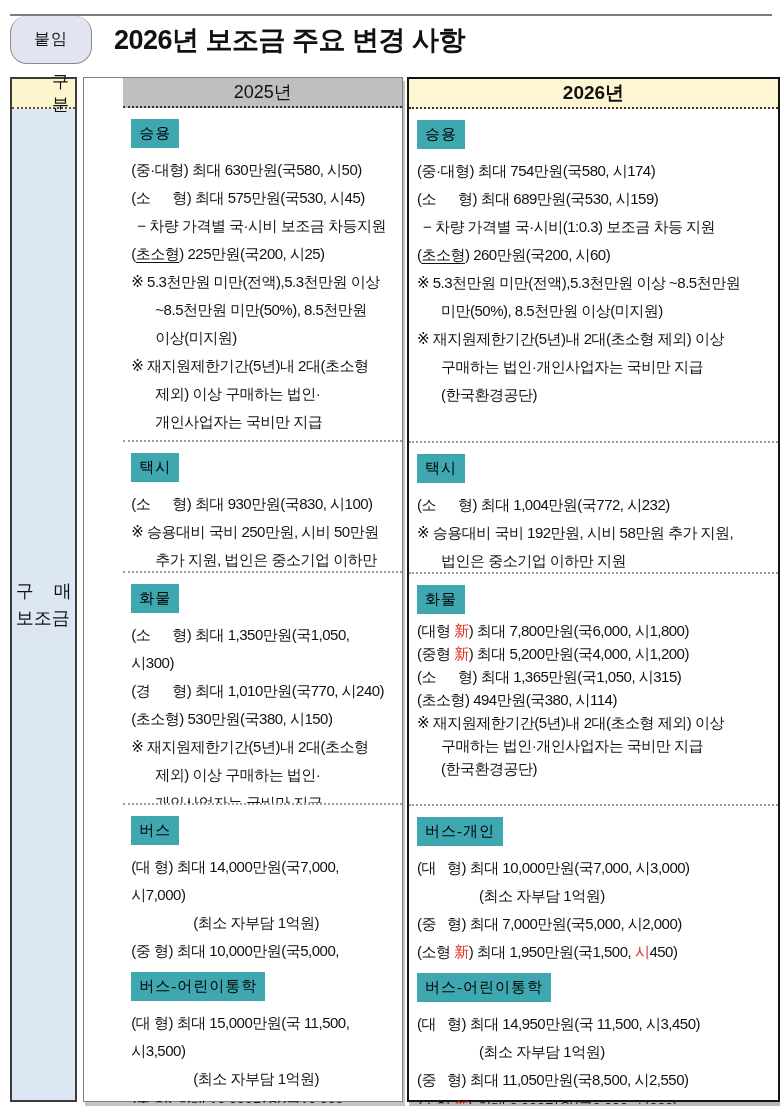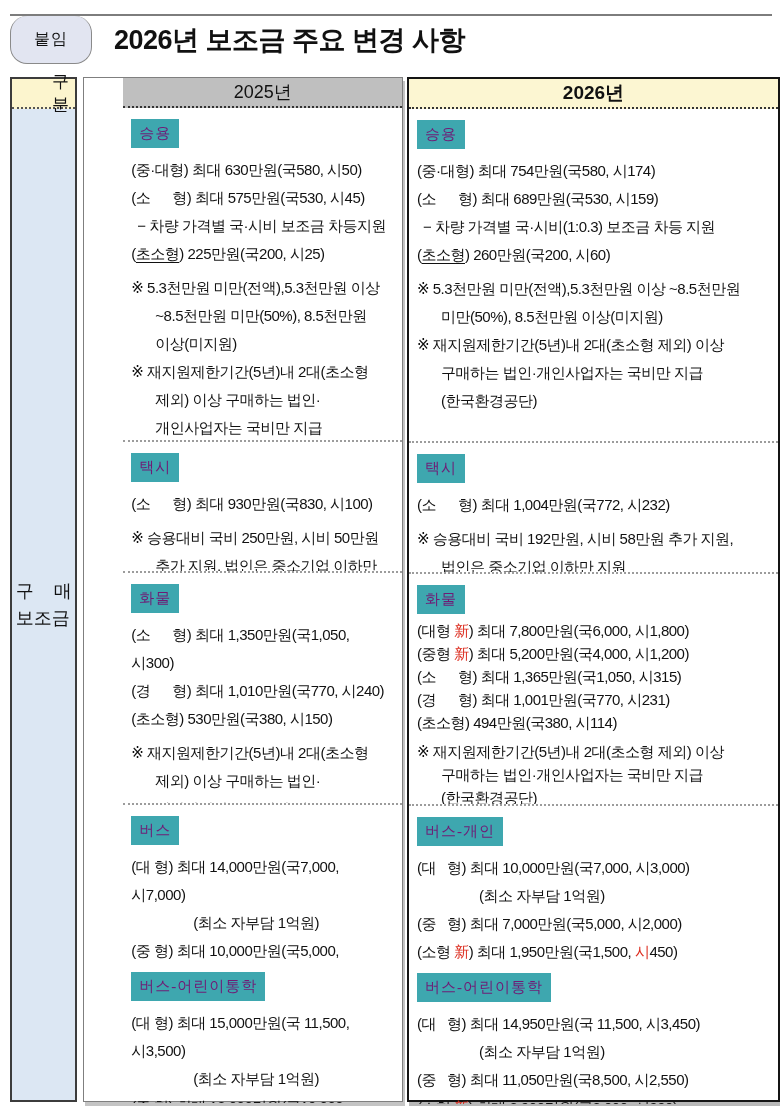--- a/index.html
+++ b/index.html
@@ -52,33 +52,33 @@
   
   .section{box-sizing:border-box;padding:11px 8px 0 8px;overflow:hidden;}
   .sec-0{height:332px;}
   .sec-1{height:131px;}
   .sec-2{height:232px;}
   .sec-3{height:158px;}
   .sec-4{height:142px;}
   .sec-1,.sec-2,.sec-3{border-top:2px dotted #9c9c9c;}
   .badge-row{margin:0 0 8px 0;line-height:24px;}
   .badge{
-    display:inline-block;background:#3ea7af;color:#701a75;
+    display:inline-block;background:#3ea7af;color:#000000;
     font-family:"Liberation Serif","DejaVu Serif",serif;
     font-size:15px;padding:2px 8px 3px 8px;letter-spacing:1px;
   }
   .line{
     font-size:15px;line-height:28px;letter-spacing:-0.5px;
     white-space:pre-wrap;word-break:keep-all;overflow-wrap:anywhere;
   }
   #body-2026 .sec-2 .line{line-height:23px;}
   #body-2026 .sec-2 .badge-row{margin-bottom:5px;}
   .line.dash{padding-left:6px;}
   .line.note{padding-left:24px;text-indent:-24px;}
-  .item + .note,.dash + .note{margin-top:6px;}
+  .item + .note,.dash + .note{}
   .line.sub{padding-left:62px;}
   .red{color:#dc2a1c;}
   .ul{text-decoration:underline;text-underline-offset:3px;}
 </style>
 </head>
 <body>
 
 <div class="doc-header">
   <div class="attach-box">붙임</div>
   <div class="doc-title">2026년 보조금 주요 변경 사항</div>
@@ -149,21 +149,20 @@
         <div class="section sec-1">
           <div class="badge-row"><span class="badge">택시</span></div>
           <div class="line item"><span>(소      형) 최대 1,004만원(국772, 시232)</span></div>
           <div class="line note"><span>※ 승용대비 국비 192만원, 시비 58만원 추가 지원, 법인은 중소기업 이하만 지원</span></div>
         </div>
         <div class="section sec-2">
           <div class="badge-row"><span class="badge">화물</span></div>
           <div class="line item"><span>(대형 </span><span class="red">新</span><span>) 최대 7,800만원(국6,000, 시1,800)</span></div>
           <div class="line item"><span>(중형 </span><span class="red">新</span><span>) 최대 5,200만원(국4,000, 시1,200)</span></div>
           <div class="line item"><span>(소      형) 최대 1,365만원(국1,050, 시315)</span></div>
-          <div class="line item"><span>(경      형) 최대 1,001만원(국770, 시231)</span></div>
           <div class="line item"><span>(초소형) 494만원(국380, 시114)</span></div>
           <div class="line note"><span>※ 재지원제한기간(5년)내 2대(초소형 제외) 이상 구매하는 법인·개인사업자는 국비만 지급(한국환경공단)</span></div>
         </div>
         <div class="section sec-3">
           <div class="badge-row"><span class="badge">버스-개인</span></div>
           <div class="line item"><span>(대   형) 최대 10,000만원(국7,000, 시3,000)</span></div>
           <div class="line sub"><span>(최소 자부담 1억원)</span></div>
           <div class="line item"><span>(중   형) 최대 7,000만원(국5,000, 시2,000)</span></div>
           <div class="line item"><span>(소형 </span><span class="red">新</span><span>) 최대 1,950만원(국1,500, </span><span class="red">시</span><span>450)</span></div>
         </div>

